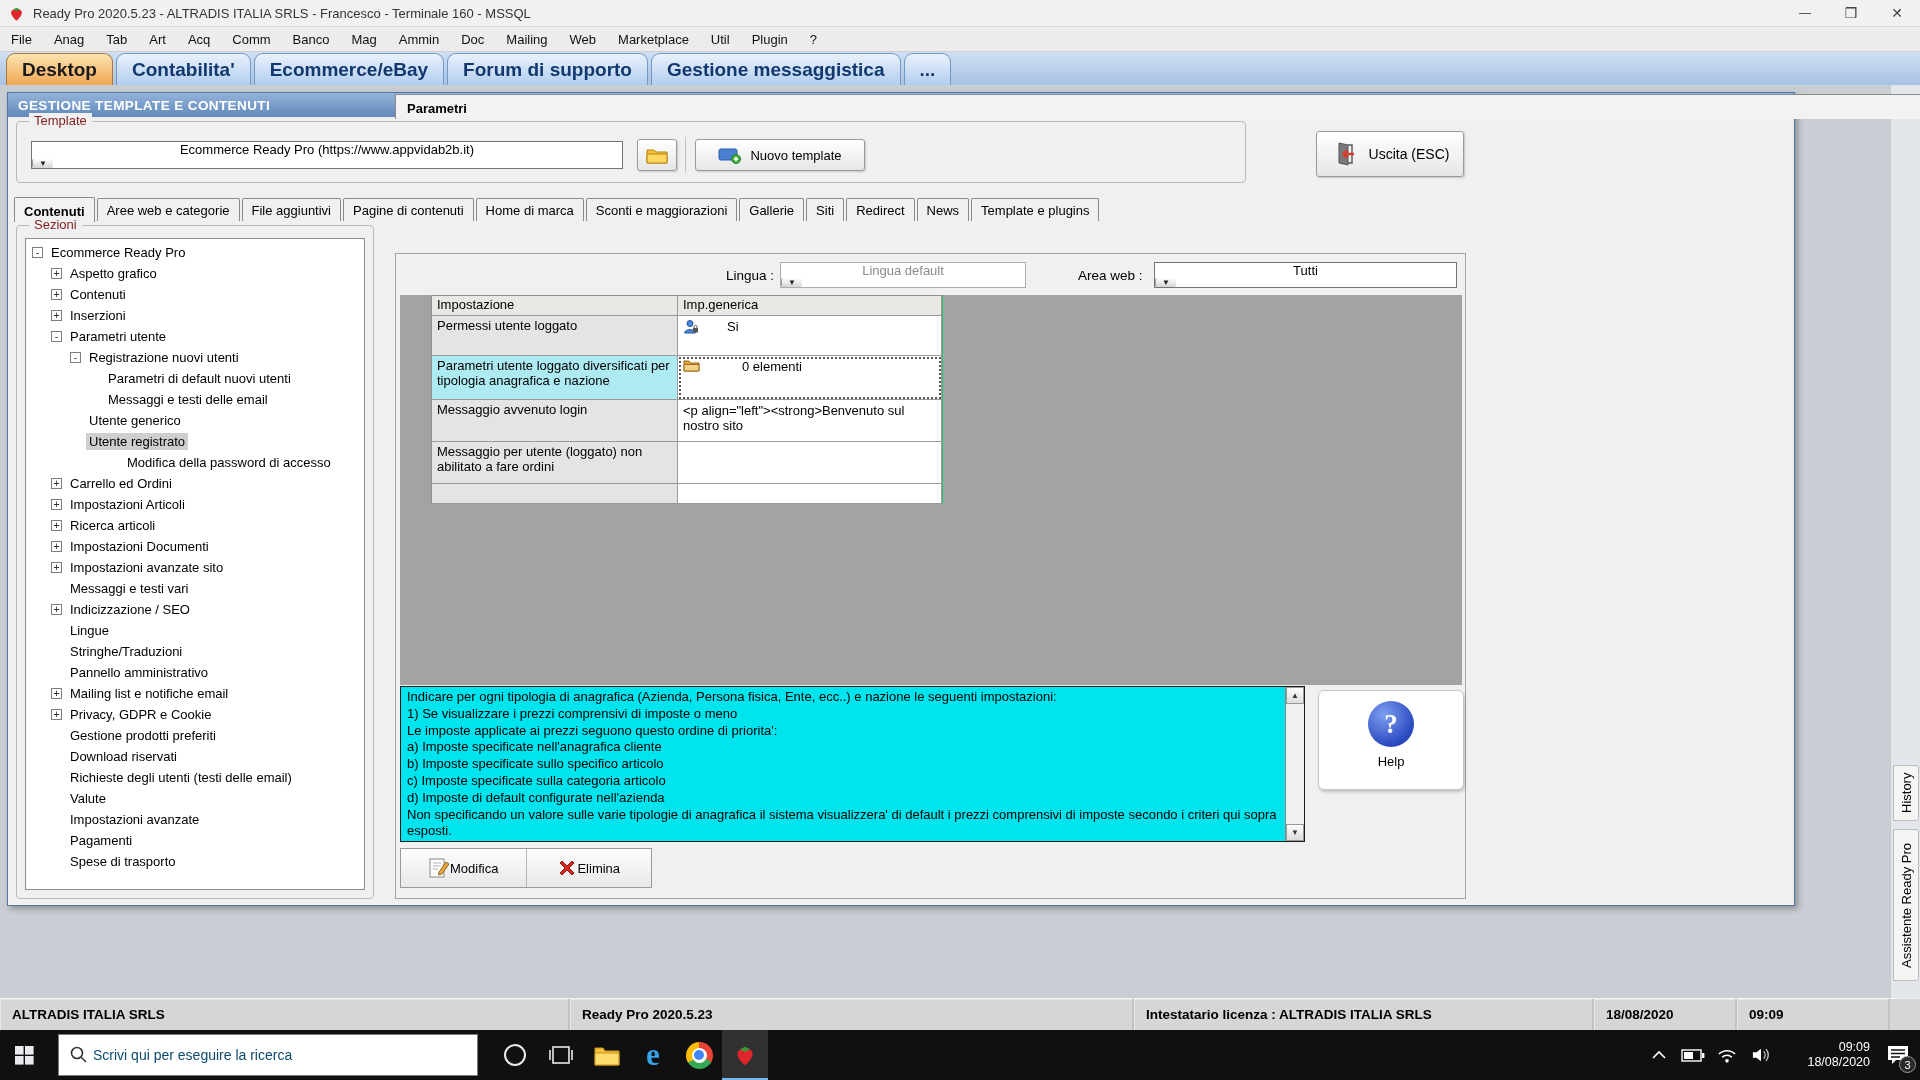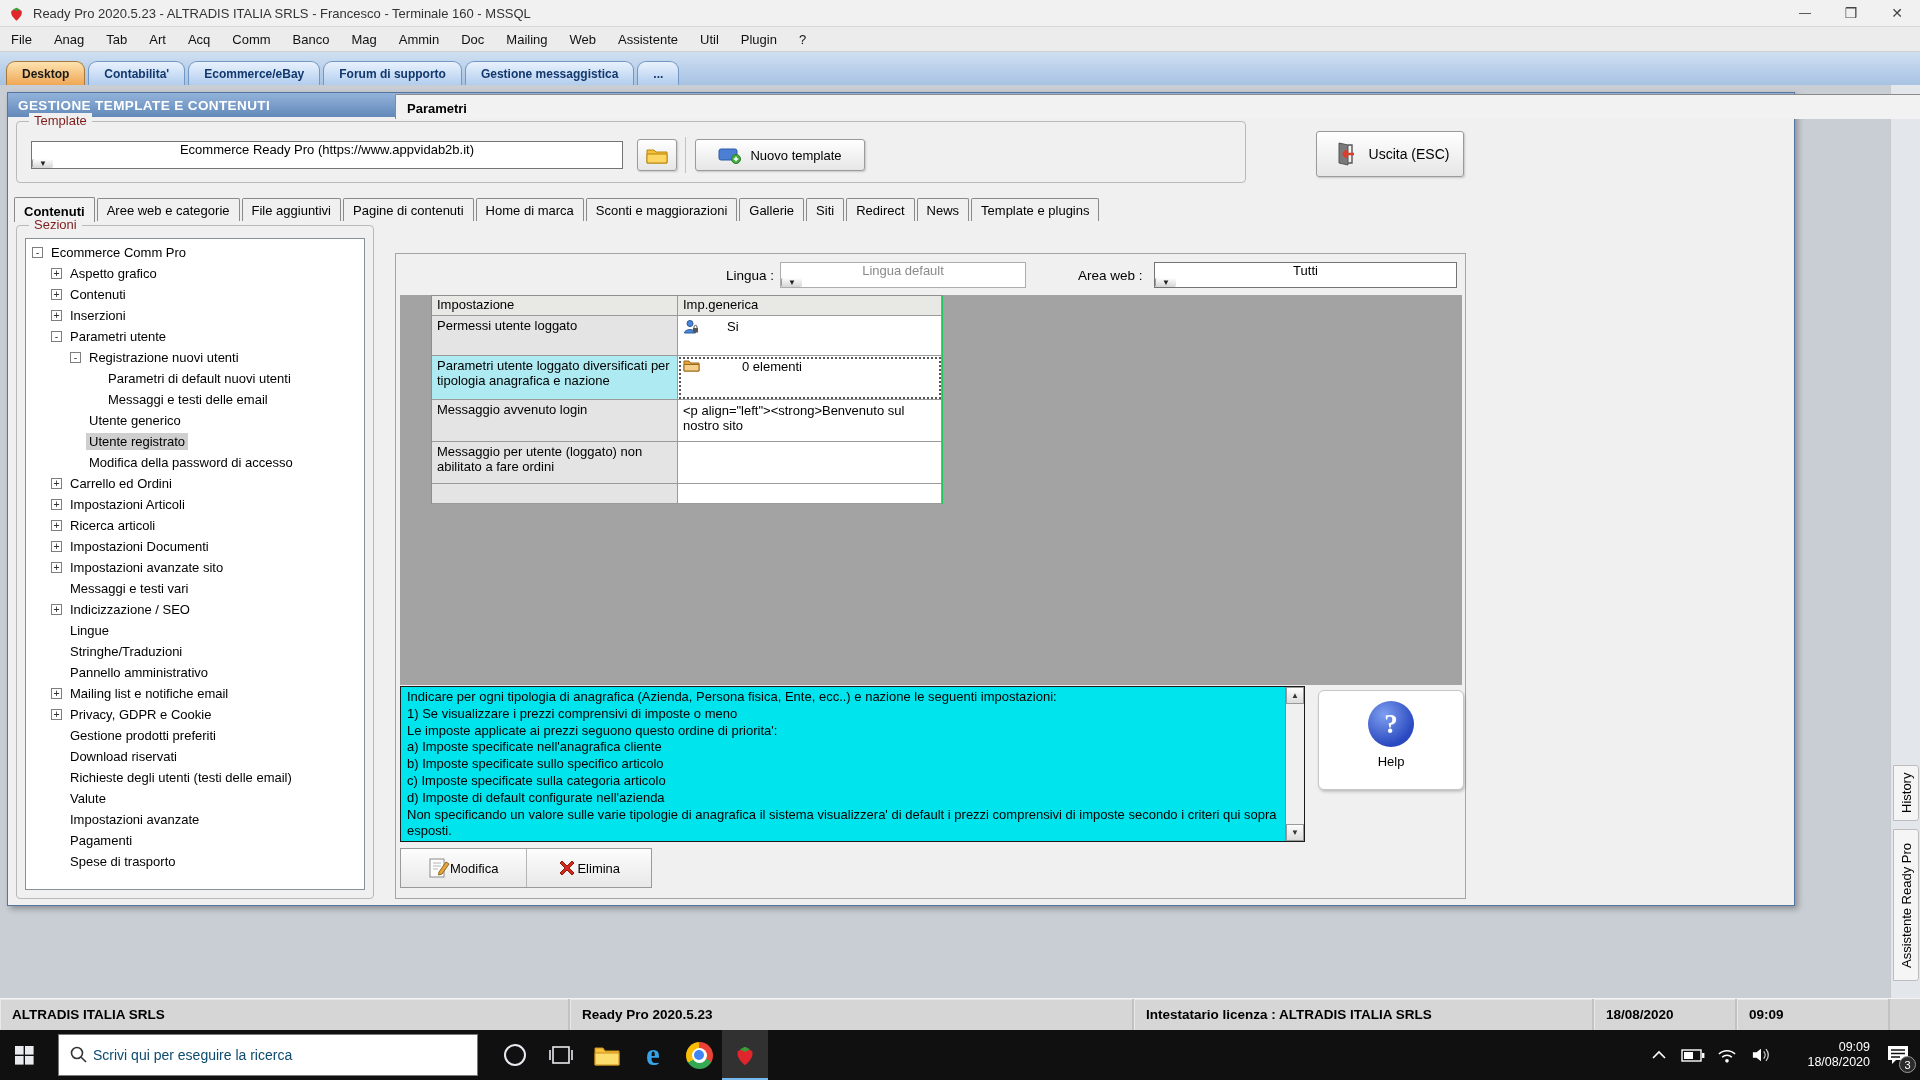--- a/index.html
+++ b/index.html
@@ -15,21 +15,21 @@
   .win-controls .wc{width:46px;height:27px;display:flex;align-items:center;justify-content:center;
     color:#444;font-size:12px;}
   
   .menubar{position:absolute;top:27px;left:0;width:1920px;height:25px;background:#ececec;
     display:flex;align-items:center;border-bottom:1px solid #d0d0d0;}
   .menu-item{padding:0 11px;font-size:13px;color:#111;height:25px;display:flex;align-items:center;cursor:default;}
 
   
   .apptabs{position:absolute;top:52px;left:0;width:1920px;height:33px;
     background:linear-gradient(180deg,#cfe0f2,#a7c2e2);display:flex;align-items:flex-end;padding-left:6px;}
-  .apptab{border-radius:9px 9px 0 0;padding:5px 15px 4px 15px;font-size:12px;margin-right:3px;
+  .apptab{border-radius:9px 9px 0 0;padding:5px 15px 4px 15px;font-size:19px;margin-right:3px;
     background:linear-gradient(180deg,#e9f2fd,#b2cdee);border:1px solid #7297c4;border-bottom:none;
     color:#12386e;font-weight:600;}
   .apptab.active{background:linear-gradient(180deg,#fde3b0,#efa755);border-color:#a8793c;color:#1a1a1a;}
 
   
   .win{position:absolute;left:7px;top:92px;width:1788px;height:814px;background:#f0f0f0;
     border:1px solid #53759f;box-shadow:3px 3px 6px rgba(0,0,0,.3);}
   .win-header{position:absolute;top:0;left:0;right:0;height:24px;
     background:linear-gradient(180deg,#93b3da,#6289ba);display:flex;align-items:center;
     color:#fff;font-weight:bold;font-size:13.5px;letter-spacing:.4px;padding-left:10px;}
@@ -181,21 +181,21 @@
     <div class="menu-item">Tab</div>
     <div class="menu-item">Art</div>
     <div class="menu-item">Acq</div>
     <div class="menu-item">Comm</div>
     <div class="menu-item">Banco</div>
     <div class="menu-item">Mag</div>
     <div class="menu-item">Ammin</div>
     <div class="menu-item">Doc</div>
     <div class="menu-item">Mailing</div>
     <div class="menu-item">Web</div>
-    <div class="menu-item">Assistente</div>
+    <div class="menu-item">Marketplace</div>
     <div class="menu-item">Util</div>
     <div class="menu-item">Plugin</div>
     <div class="menu-item">?</div>
   </div>
 
 <div class="apptabs" id="appTabs">
     <div class="apptab active">Desktop</div>
     <div class="apptab">Contabilita'</div>
     <div class="apptab">Ecommerce/eBay</div>
     <div class="apptab">Forum di supporto</div>
@@ -253,21 +253,21 @@
       <div class="ctab">Redirect</div>
       <div class="ctab">News</div>
       <div class="ctab">Template e plugins</div>
     </div>
 
   <div class="groupbox sez-group">
     <span class="gb-label">Sezioni</span>
     <div class="tree-panel" id="treePanel">
         <div class="trow" style="padding-left: 6px;">
           <span class="texp">-</span>
-          <span class="tlabel">Ecommerce Comm Pro</span>
+          <span class="tlabel">Ecommerce Ready Pro</span>
         </div>
         <div class="trow" style="padding-left: 25px;">
           <span class="texp">+</span>
           <span class="tlabel">Aspetto grafico</span>
         </div>
         <div class="trow" style="padding-left: 25px;">
           <span class="texp">+</span>
           <span class="tlabel">Contenuti</span>
         </div>
         <div class="trow" style="padding-left: 25px;">
@@ -291,21 +291,21 @@
           <span class="tlabel">Messaggi e testi delle email</span>
         </div>
         <div class="trow" style="padding-left: 44px;">
           <span class="texp none"></span>
           <span class="tlabel">Utente generico</span>
         </div>
         <div class="trow" style="padding-left: 44px;">
           <span class="texp none"></span>
           <span class="tlabel sel">Utente registrato</span>
         </div>
-        <div class="trow" style="padding-left: 44px;">
+        <div class="trow" style="padding-left: 44px; gap: 38px;">
           <span class="texp none"></span>
           <span class="tlabel">Modifica della password di accesso</span>
         </div>
         <div class="trow" style="padding-left: 25px;">
           <span class="texp">+</span>
           <span class="tlabel">Carrello ed Ordini</span>
         </div>
         <div class="trow" style="padding-left: 25px;">
           <span class="texp">+</span>
           <span class="tlabel">Impostazioni Articoli</span>

